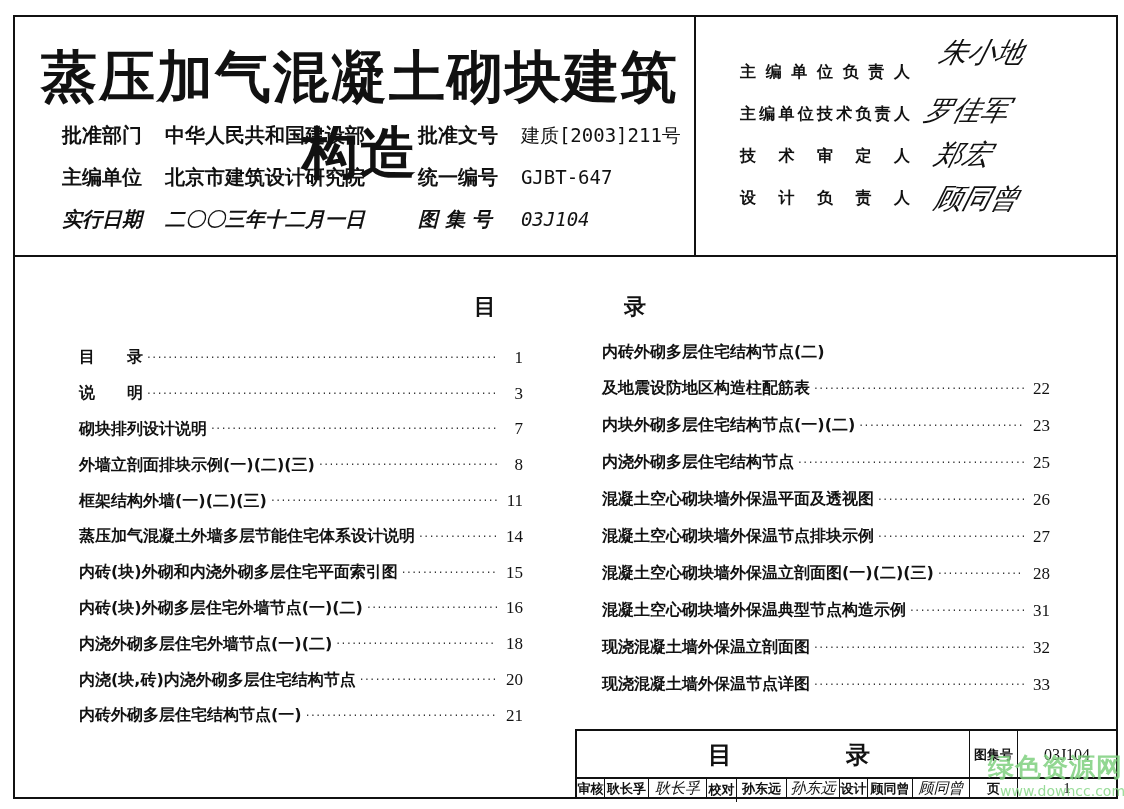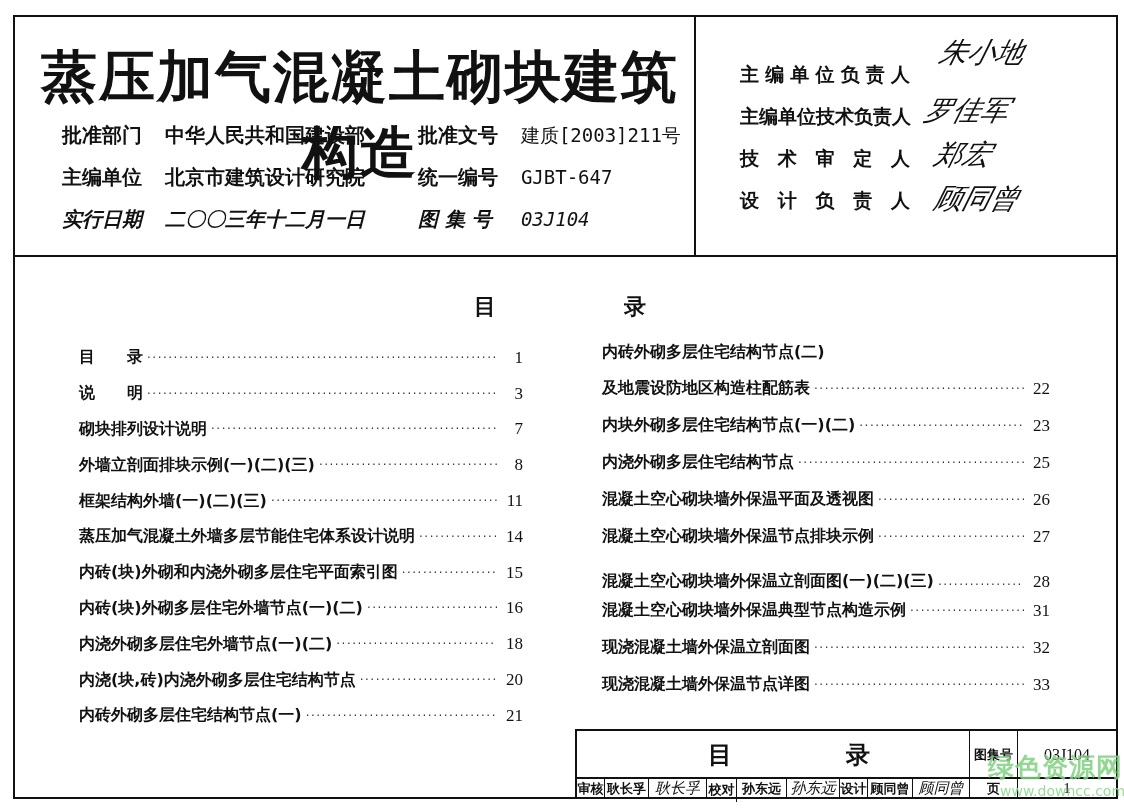--- a/index.html
+++ b/index.html
@@ -10,21 +10,21 @@
   .hline { position: absolute; background: #111; }
   .vline { position: absolute; background: #111; }
   .title { position: absolute; left: 40px; top: 40px; width: 640px; text-align: center;
            font-size: 56px; font-weight: bold; letter-spacing: 2px; }
   .info-row { position: absolute; font-size: 20px; font-weight: bold; white-space: nowrap; }
   .info-row span { display: inline-block; }
   .lbl { width: 96px; }
   .val { width: 246px; }
   .lbl2 { width: 96px; }
   .val2 { font-family: "DejaVu Sans Mono", "Liberation Mono", monospace; font-weight: normal; font-size: 19px; }
-  .resp-row { position: absolute; left: 740px; font-size: 19px; font-weight: bold; white-space: nowrap; }
+  .resp-row { position: absolute; left: 740px; font-size: 16px; font-weight: bold; white-space: nowrap; }
   .resp-lbl { display: inline-block; width: 170px; text-align-last: justify; text-align: justify; }
   .sig { position: absolute; font-family: "DejaVu Serif", serif; font-style: italic; font-size: 28px;
          transform: skewX(-14deg); color: #111; }
   .toc-title { position: absolute; top: 292px; font-size: 22px; font-weight: bold; }
   .toc-col { position: absolute; top: 340px; width: 444px; }
   .toc-item { position: relative; height: 35.8px; display: flex; align-items: center;
               font-size: 16px; font-weight: bold; white-space: nowrap; }
   .toc-label { padding-right: 4px; background: #fff; z-index: 1; }
   .toc-dots { flex: 1; overflow: hidden; color: #333; font-weight: normal; letter-spacing: 1.5px;
               font-size: 12px; }
@@ -173,21 +173,21 @@
   <div class="toc-item" style="height:37px;">
       <span class="toc-label">混凝土空心砌块墙外保温平面及透视图</span>
       <span class="toc-dots"></span>
       <span class="toc-page">26</span>
     </div>
   <div class="toc-item" style="height:37px;">
       <span class="toc-label">混凝土空心砌块墙外保温节点排块示例</span>
       <span class="toc-dots"></span>
       <span class="toc-page">27</span>
     </div>
-  <div class="toc-item" style="height:37px;align-items:flex-end;">
+  <div class="toc-item" style="height:37px;">
       <span class="toc-label">混凝土空心砌块墙外保温立剖面图(一)(二)(三)</span>
       <span class="toc-dots"></span>
       <span class="toc-page">28</span>
     </div>
   <div class="toc-item" style="height:37px;align-items:center;">
       <span class="toc-label">混凝土空心砌块墙外保温典型节点构造示例</span>
       <span class="toc-dots"></span>
       <span class="toc-page">31</span>
     </div>
   <div class="toc-item" style="height:37px;">

